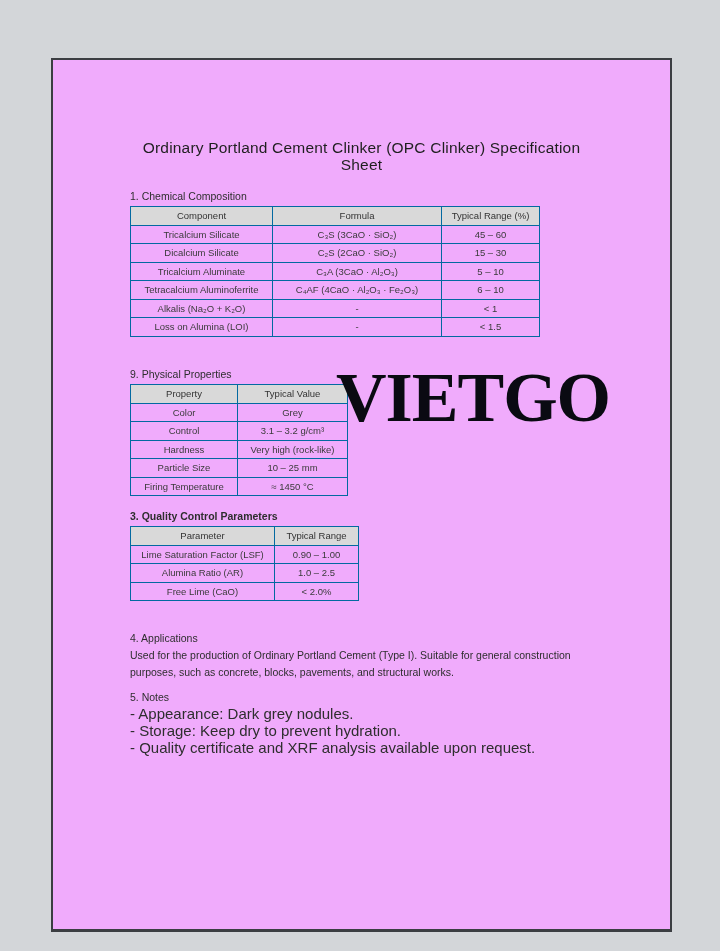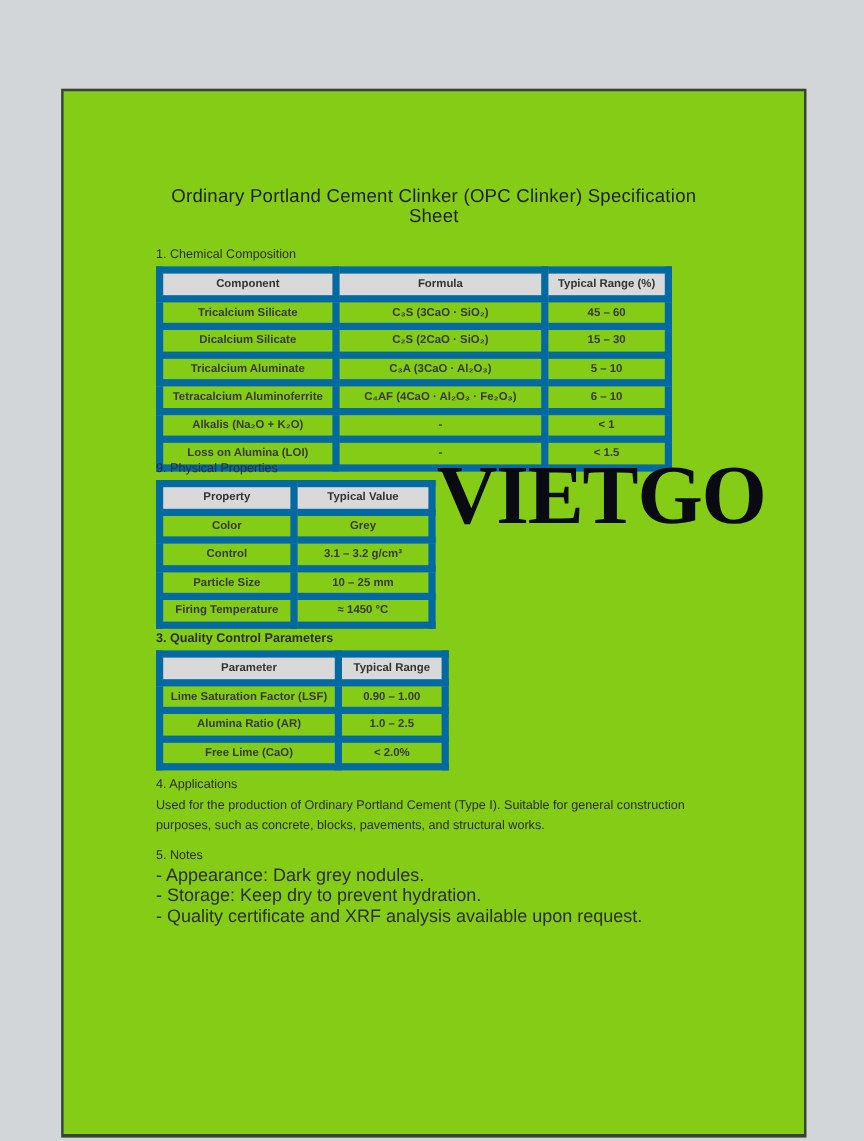--- a/index.html
+++ b/index.html
@@ -12,24 +12,24 @@
     overflow: hidden;
   }
   .canvas {
     position: relative;
     width: 720px;
     height: 951px;
   }
   .page {
     position: absolute;
     left: 51px;
-    top: 74px;
+    top: 58px;
     width: 617px;
     height: 869px;
-    background: #84cc16;
+    background: #f0abfc;
     border: 2px solid #3b3e42;
     border-bottom-width: 3px;
   }
   .doc-title {
     position: absolute;
     top: 80px;
     left: 50%;
     transform: translateX(-50%);
     width: 460px;
     text-align: center;
@@ -47,27 +47,27 @@
   }
   table.spec {
     position: absolute;
     left: 77px;
     border-collapse: collapse;
     table-layout: fixed;
     font-size: 9.5px;
     color: #3a3a3a;
   }
   table.spec th, table.spec td {
-    border: 6px solid #0369a1;
+    border: 1px solid #0369a1;
     height: 17.5px;
     text-align: center;
     vertical-align: middle;
     padding: 0 3px;
     white-space: nowrap;
-    font-weight: bold;
+    font-weight: normal;
     overflow: visible;
   }
   table.spec th {
     background: #d9d9d9;
     color: #333333;
   }
   .t-chem { top: 146px; width: 388px; }
   .t-chem th:nth-child(1), .t-chem td:nth-child(1) { width: 135px; }
   .t-chem th:nth-child(2), .t-chem td:nth-child(2) { width: 162px; }
   .t-chem th:nth-child(3), .t-chem td:nth-child(3) { width: 91px; }
@@ -85,21 +85,20 @@
   .watermark {
     position: absolute;
     left: 283px;
     top: 303px;
     font-family: "Liberation Serif", serif;
     font-weight: bold;
     font-size: 70px;
     line-height: 70px;
     letter-spacing: -1px;
     color: #0a0a12;
-    margin-left: 28px;
   }
   .body-text {
     position: absolute;
     left: 77px;
     top: 587px;
     width: 468px;
     font-size: 10.5px;
     line-height: 17px;
     color: #2e2e2e;
   }
@@ -172,20 +171,24 @@
           </tr>
         </thead>
         <tbody>
           <tr>
             <td>Color</td>
             <td>Grey</td>
           </tr>
           <tr>
             <td>Control</td>
             <td>3.1 – 3.2 g/cm³</td>
+          </tr>
+          <tr>
+            <td>Hardness</td>
+            <td>Very high (rock-like)</td>
           </tr>
           <tr>
             <td>Particle Size</td>
             <td>10 – 25 mm</td>
           </tr>
           <tr>
             <td>Firing Temperature</td>
             <td>≈ 1450 °C</td>
           </tr>
         </tbody>

